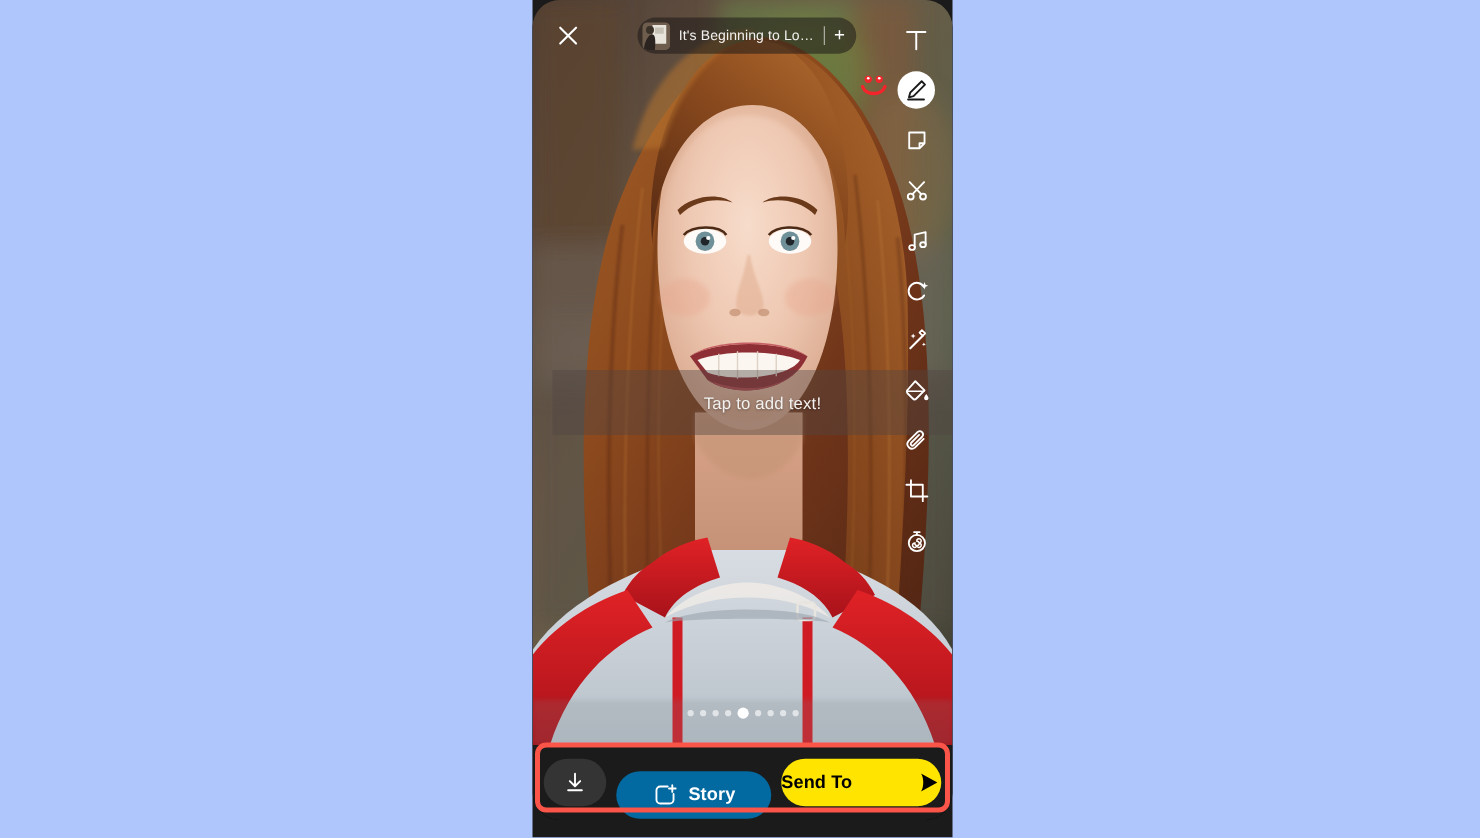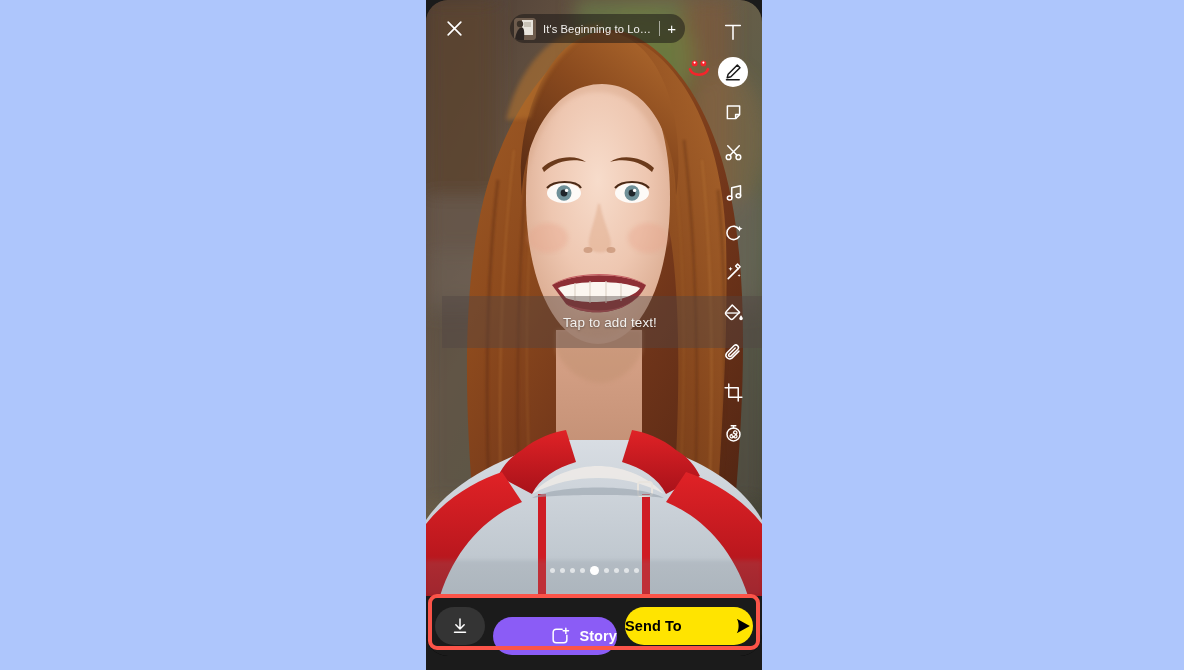--- a/index.html
+++ b/index.html
@@ -179,22 +179,22 @@
     border-radius: 19px;
     background: #343434;
     display: flex; align-items: center; justify-content: center;
     cursor: pointer;
     flex: 0 0 auto;
   }
   #story-btn {
     flex: 1 1 auto;
     height: 38px;
     border-radius: 19px;
-    background: #8b5cf6;
-    display: flex; align-items: center; justify-content: flex-end;
+    background: #0369a1;
+    display: flex; align-items: center; justify-content: center;
     gap: 9px;
     cursor: pointer;
     margin-top: 19px;
   }
   #story-btn span {
     color: #ffffff;
     font-size: 14.5px;
     font-weight: bold;
     letter-spacing: 0.1px;
   }

